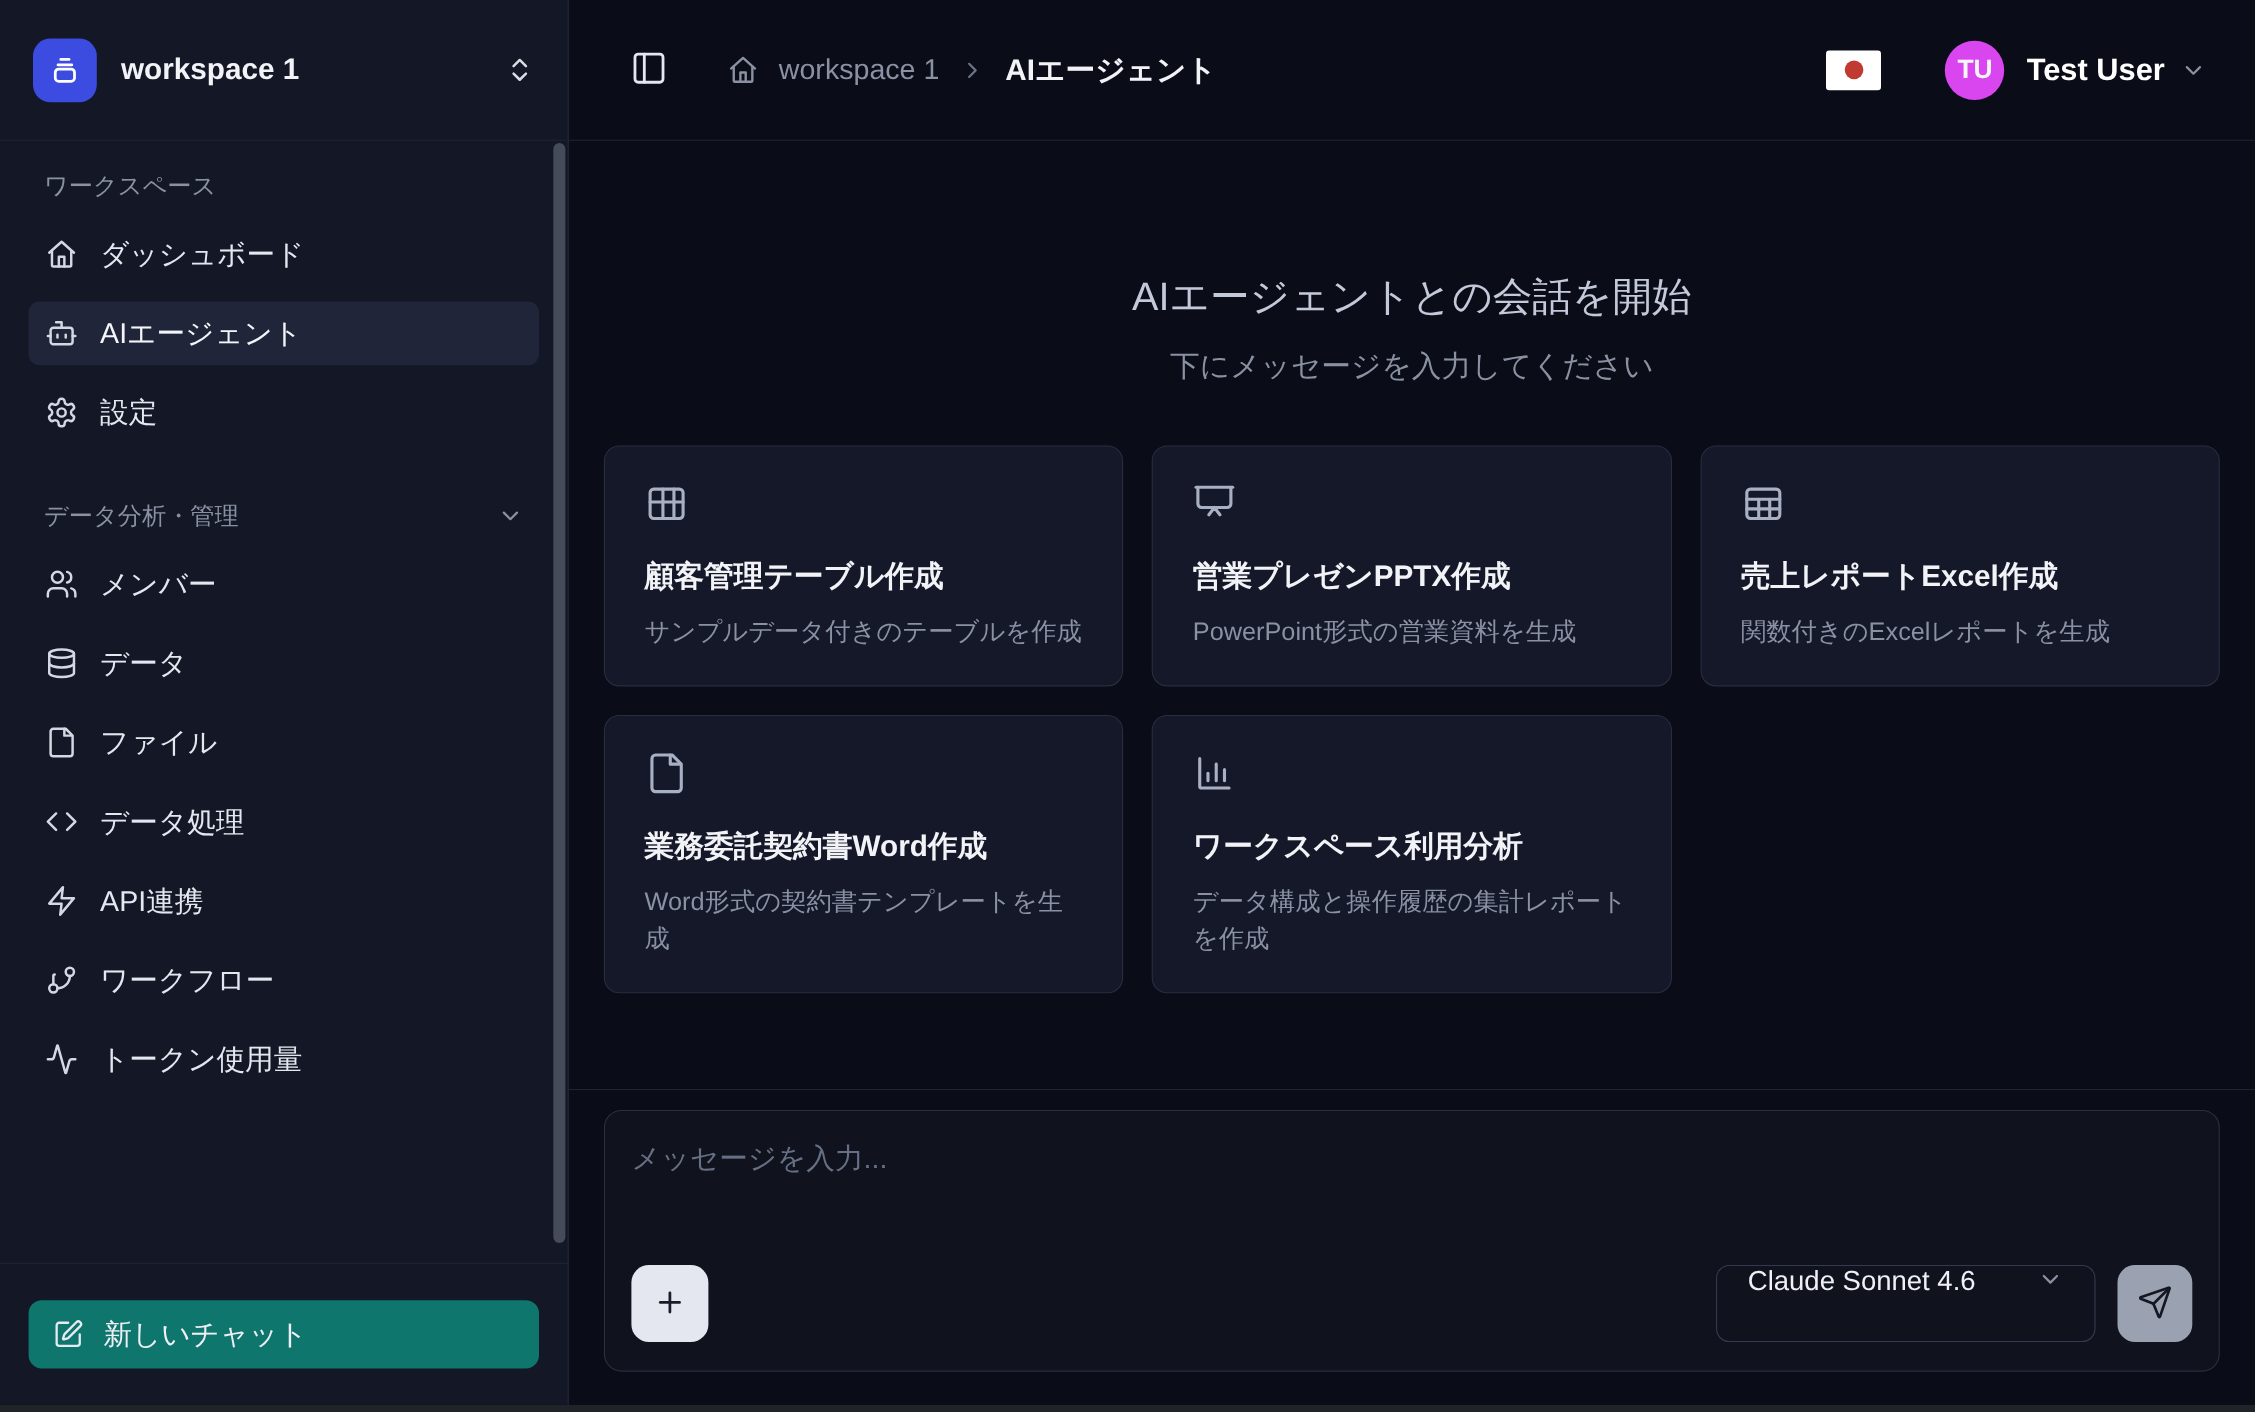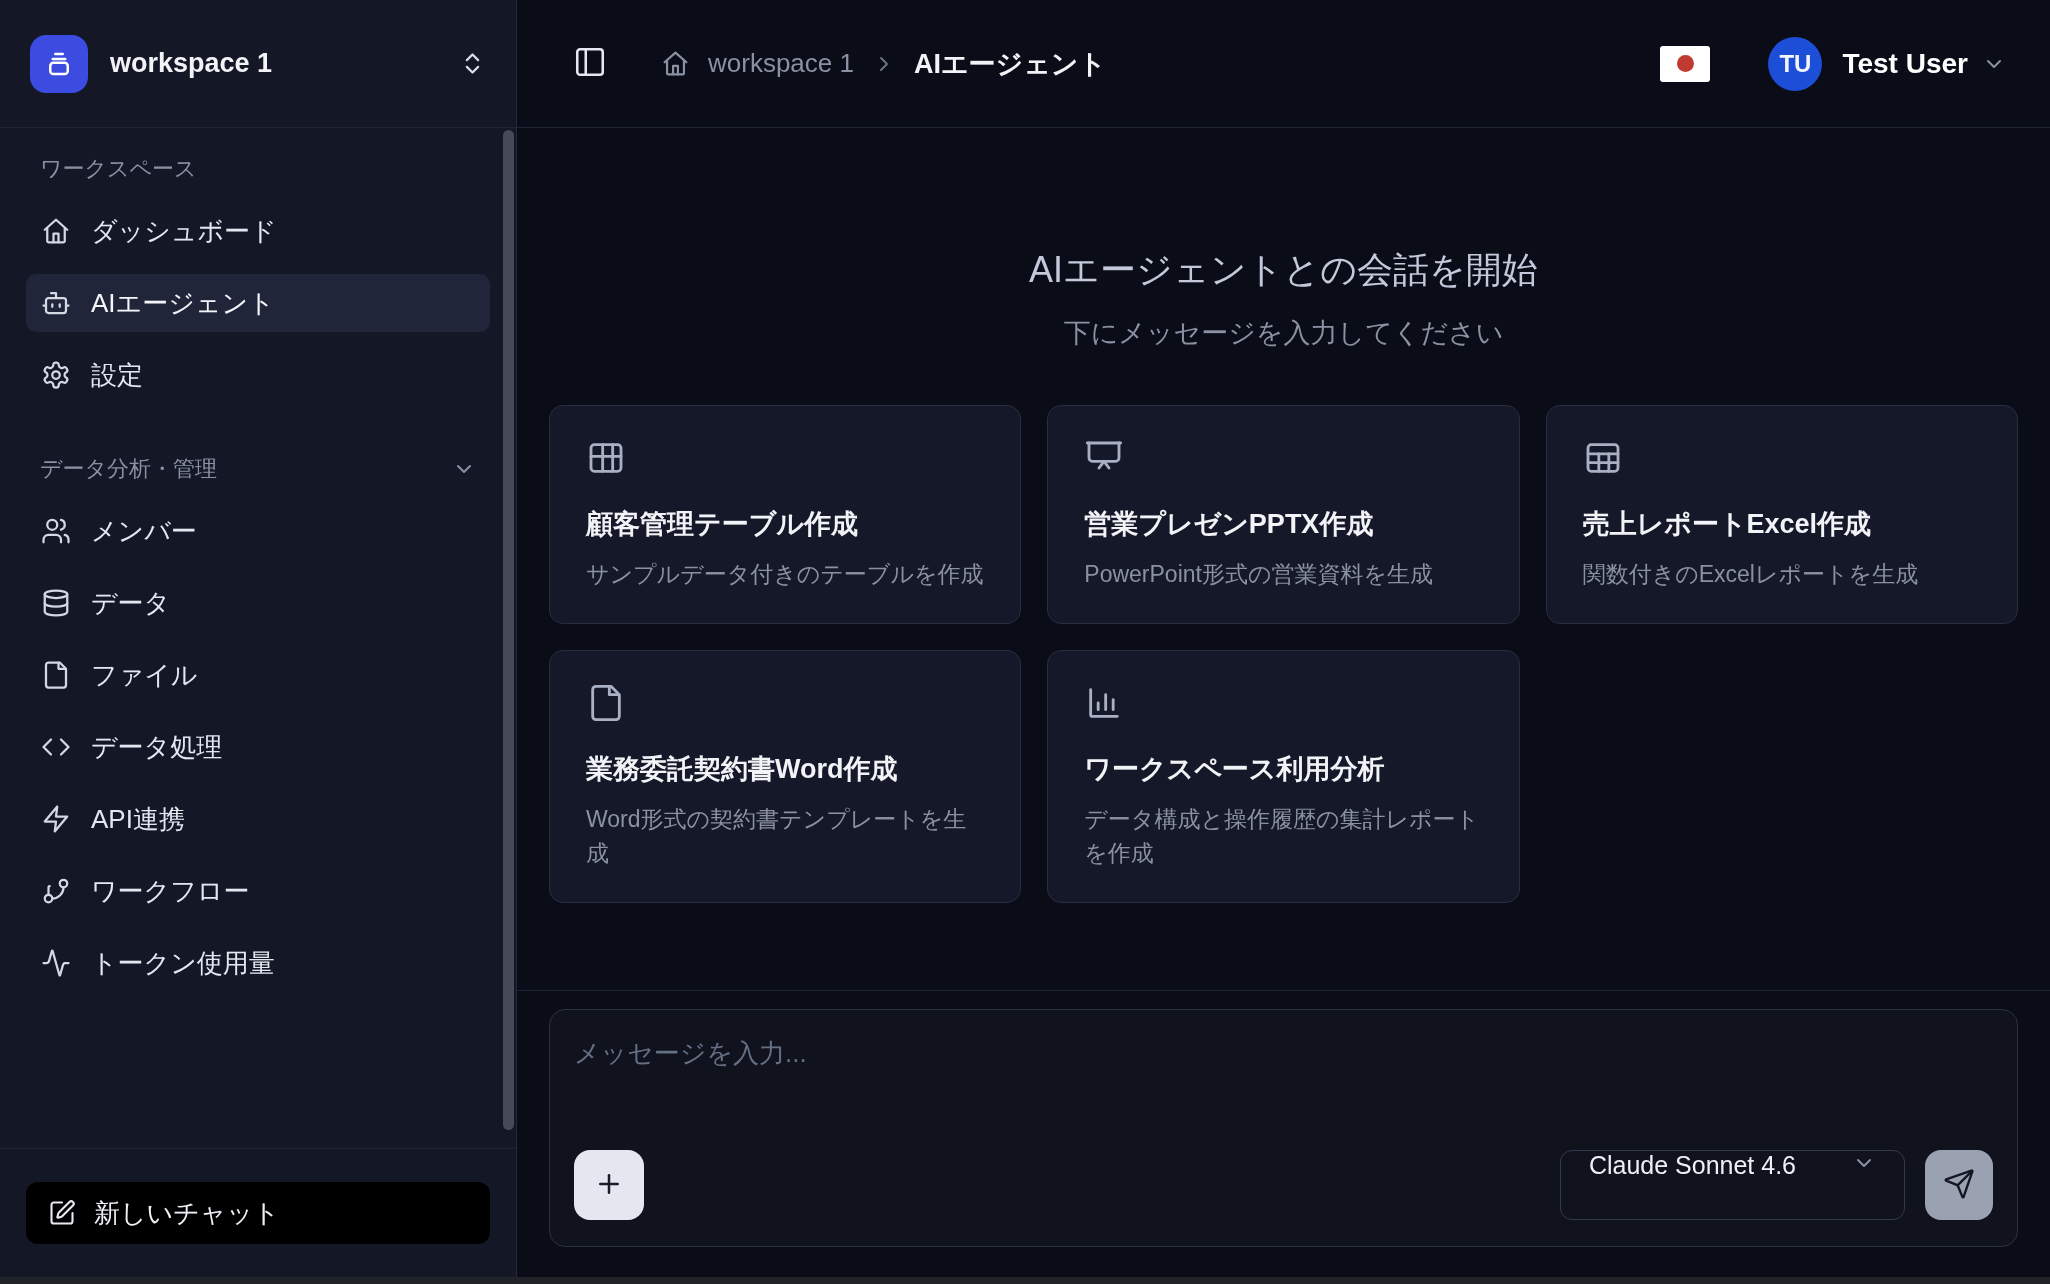--- a/index.html
+++ b/index.html
@@ -25,40 +25,40 @@
   .nav-list { margin-top:16px; }
   .nav-item { display:flex; align-items:center; gap:20px; height:58px; margin-bottom:14px;
               padding:0 15px; border-radius:10px; color:#e4e7ef; font-size:26px; font-weight:500;
               cursor:pointer; }
   .nav-item .nicon { display:flex; color:#d4d8e2; flex:none; }
   .nav-item.active { background:#20253a; color:#f4f5f9; }
   .sidebar-scrollbar { position:absolute; top:130px; right:2px; width:11px; height:1000px;
                        border-radius:6px; background:#454b59; }
   .sidebar-footer { flex:none; border-top:1px solid #1f2433; padding:33px 26px; }
   .new-chat { display:flex; align-items:center; gap:18px; width:100%; height:62px;
-              background:#000000; border:none; border-radius:12px; padding:0 22px;
+              background:#0f766e; border:none; border-radius:12px; padding:0 22px;
               color:#eef0f5; font-size:26px; font-weight:500;
               font-family:inherit; cursor:pointer;text-align:center; }
   .new-chat .nicon { display:flex; color:#e7eaf1; }
 
   
   .main { flex:1; display:flex; flex-direction:column; height:100%; background:#0a0d17; }
   .main-header { height:128px; flex:none; display:flex; align-items:center;
                  border-bottom:1px solid #1f2433; padding:0 44px 0 56px; }
   .panel-btn { background:none; border:none; color:#e4e7ef; display:flex; cursor:pointer; padding:0; }
   .breadcrumb { display:flex; align-items:center; gap:18px; margin-left:54px; }
   .crumb-home { color:#8a91a3; display:flex; cursor:pointer; }
   .crumb-ws { color:#8a91a3; font-size:26px; cursor:pointer; }
   .crumb-sep { color:#6b7284; display:flex; }
   .crumb-page { color:#f2f3f7; font-size:27px; font-weight:600; }
   .header-right { margin-left:auto; display:flex; align-items:center; }
   .flag-btn { width:50px; height:36px; background:#ffffff; border:none; border-radius:3px;
               display:flex; align-items:center; justify-content:center; cursor:pointer; }
   .flag-dot { width:17px; height:17px; border-radius:50%; background:#c13a32; }
-  .avatar { width:54px; height:54px; border-radius:50%; background:#1d4ed8; color:#f4f5f9;
+  .avatar { width:54px; height:54px; border-radius:50%; background:#d946ef; color:#f4f5f9;
             display:flex; align-items:center; justify-content:center; font-size:24px;
             font-weight:600; margin-left:58px; cursor:pointer; }
   .user-name { margin-left:20px; color:#ffffff; font-size:28px; font-weight:700; }
   .user-chevron { margin-left:14px; color:#8a91a3; display:flex; cursor:pointer; }
 
   .content { flex:1; display:flex; flex-direction:column; align-items:center; padding-top:118px;
              overflow:hidden; }
   .hero-title { font-size:36px; font-weight:400; color:#c3c9da; }
   .hero-subtitle { margin-top:20px; font-size:27px; color:#8a91a3;font-family:Liberation Mono, monospace; }
   .cards { margin-top:54px; width:1469px; display:grid; grid-template-columns:repeat(3,1fr);

